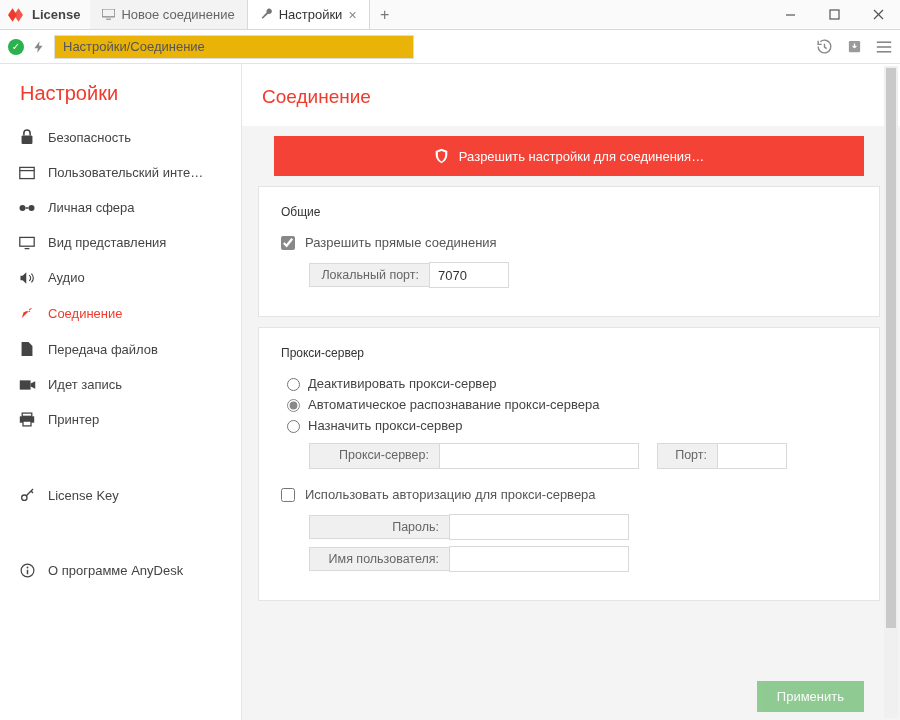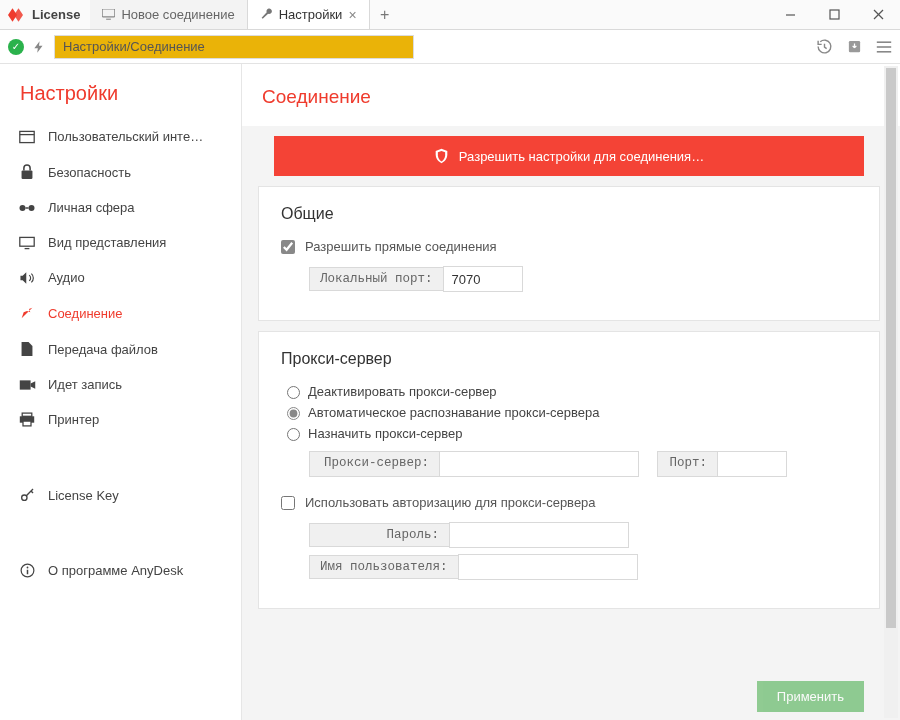--- a/index.html
+++ b/index.html
@@ -35,25 +35,25 @@
   .side-spacer { height: 40px; }
 
   .content { flex:1; background:#f4f4f4; padding: 0 18px 0 14px; overflow-y:auto; position:relative;}
   .content-inner { padding-bottom: 40px; }
   
   .header-strip { background:#fff; margin: 0 -18px 0 -14px; padding: 22px 20px 18px 20px;}
   .header-strip h2 { color:#ef3b2d; font-size:19px; font-weight:400;}
 
   .alert { background:#f44336; color:#fff; display:flex; align-items:center; justify-content:center; gap:10px; height:40px; margin: 10px 18px; font-size:13px;}
   .card { background:#fff; border:1px solid #e4e4e4; margin: 10px 2px; padding: 18px 22px 22px 22px; }
-  .card h3 { font-size:16px; font-weight:400; color:#333; margin-bottom: 16px; }
+  .card h3 { font-size:12px; font-weight:400; color:#333; margin-bottom: 16px; }
   .chk-row { display:flex; align-items:center; gap:10px; margin-bottom: 12px; color:#555;}
   .chk-row input[type=checkbox]{ width:14px; height:14px; accent-color:#888;}
   .field-row { display:flex; align-items:center; gap:0; margin: 6px 0 6px 28px; }
-  .field-label { background:#f0f0f0; border:1px solid #d9d9d9; border-right:none; padding: 4px 10px; color:#666; min-width:120px; text-align:right; font-size:12.5px;font-family:Liberation Mono, monospace;}
+  .field-label { background:#f0f0f0; border:1px solid #d9d9d9; border-right:none; padding: 4px 10px; color:#666; min-width:120px; text-align:right; font-size:12.5px;}
   .field-input { border:1px solid #d9d9d9; padding:4px 8px; height:26px; font-size:13px; color:#333; background:#fff; }
   .field-input.wide { width: 200px; }
   .field-input.short { width:70px; }
   .proxy-row { display:flex; gap:18px; margin: 10px 0 4px 28px;}
   .proxy-block{display:flex;}
   .radio-row { display:flex; align-items:flex-end; gap:8px; margin: 6px 0 6px 6px; color:#444;}
   .radio-row input{accent-color:#888;}
   .apply-btn { position:absolute; right:36px; bottom:8px; background:#4caf50; color:#fff; padding:8px 20px; opacity:.6; border:none; font-size:13px;}
 
   .scrollbar-fake { position:absolute; right:2px; top:2px; bottom:2px; width:14px; background:#f0f0f0;}
@@ -135,35 +135,35 @@
       </span>
   </div>
 </div>
 
 <div class="main">
   <div class="sidebar">
     <div class="sidebar-title">Настройки</div>
 
     <div class="side-item">
       <span class="ico">
+          <svg width="14" height="16" viewBox="0 0 18 20">
+            <rect x="2" y="8" width="14" height="11" rx="1.5" fill="currentColor"></rect>
+            <path d="M5 8V5a4 4 0 0 1 8 0v3" fill="none" stroke="currentColor" stroke-width="2"></path>
+          </svg>
+        </span>
+      <span>Безопасность</span>
+    </div>
+    <div class="side-item">
+      <span class="ico">
           <svg width="16" height="14" viewBox="0 0 20 16">
             <rect x="1" y="1" width="18" height="14" fill="none" stroke="currentColor" stroke-width="1.6"></rect>
             <line x1="1" y1="5" x2="19" y2="5" stroke="currentColor" stroke-width="1.6"></line>
           </svg>
         </span>
       <span>Пользовательский инте…</span>
-    </div>
-    <div class="side-item">
-      <span class="ico">
-          <svg width="14" height="16" viewBox="0 0 18 20">
-            <rect x="2" y="8" width="14" height="11" rx="1.5" fill="currentColor"></rect>
-            <path d="M5 8V5a4 4 0 0 1 8 0v3" fill="none" stroke="currentColor" stroke-width="2"></path>
-          </svg>
-        </span>
-      <span>Безопасность</span>
     </div>
     <div class="side-item">
       <span class="ico">
           <svg width="18" height="10" viewBox="0 0 24 12">
             <circle cx="6" cy="6" r="4" fill="currentColor"></circle>
             <circle cx="18" cy="6" r="4" fill="currentColor"></circle>
             <line x1="10" y1="6" x2="14" y2="6" stroke="currentColor" stroke-width="2"></line>
           </svg>
         </span>
       <span>Личная сфера</span>

